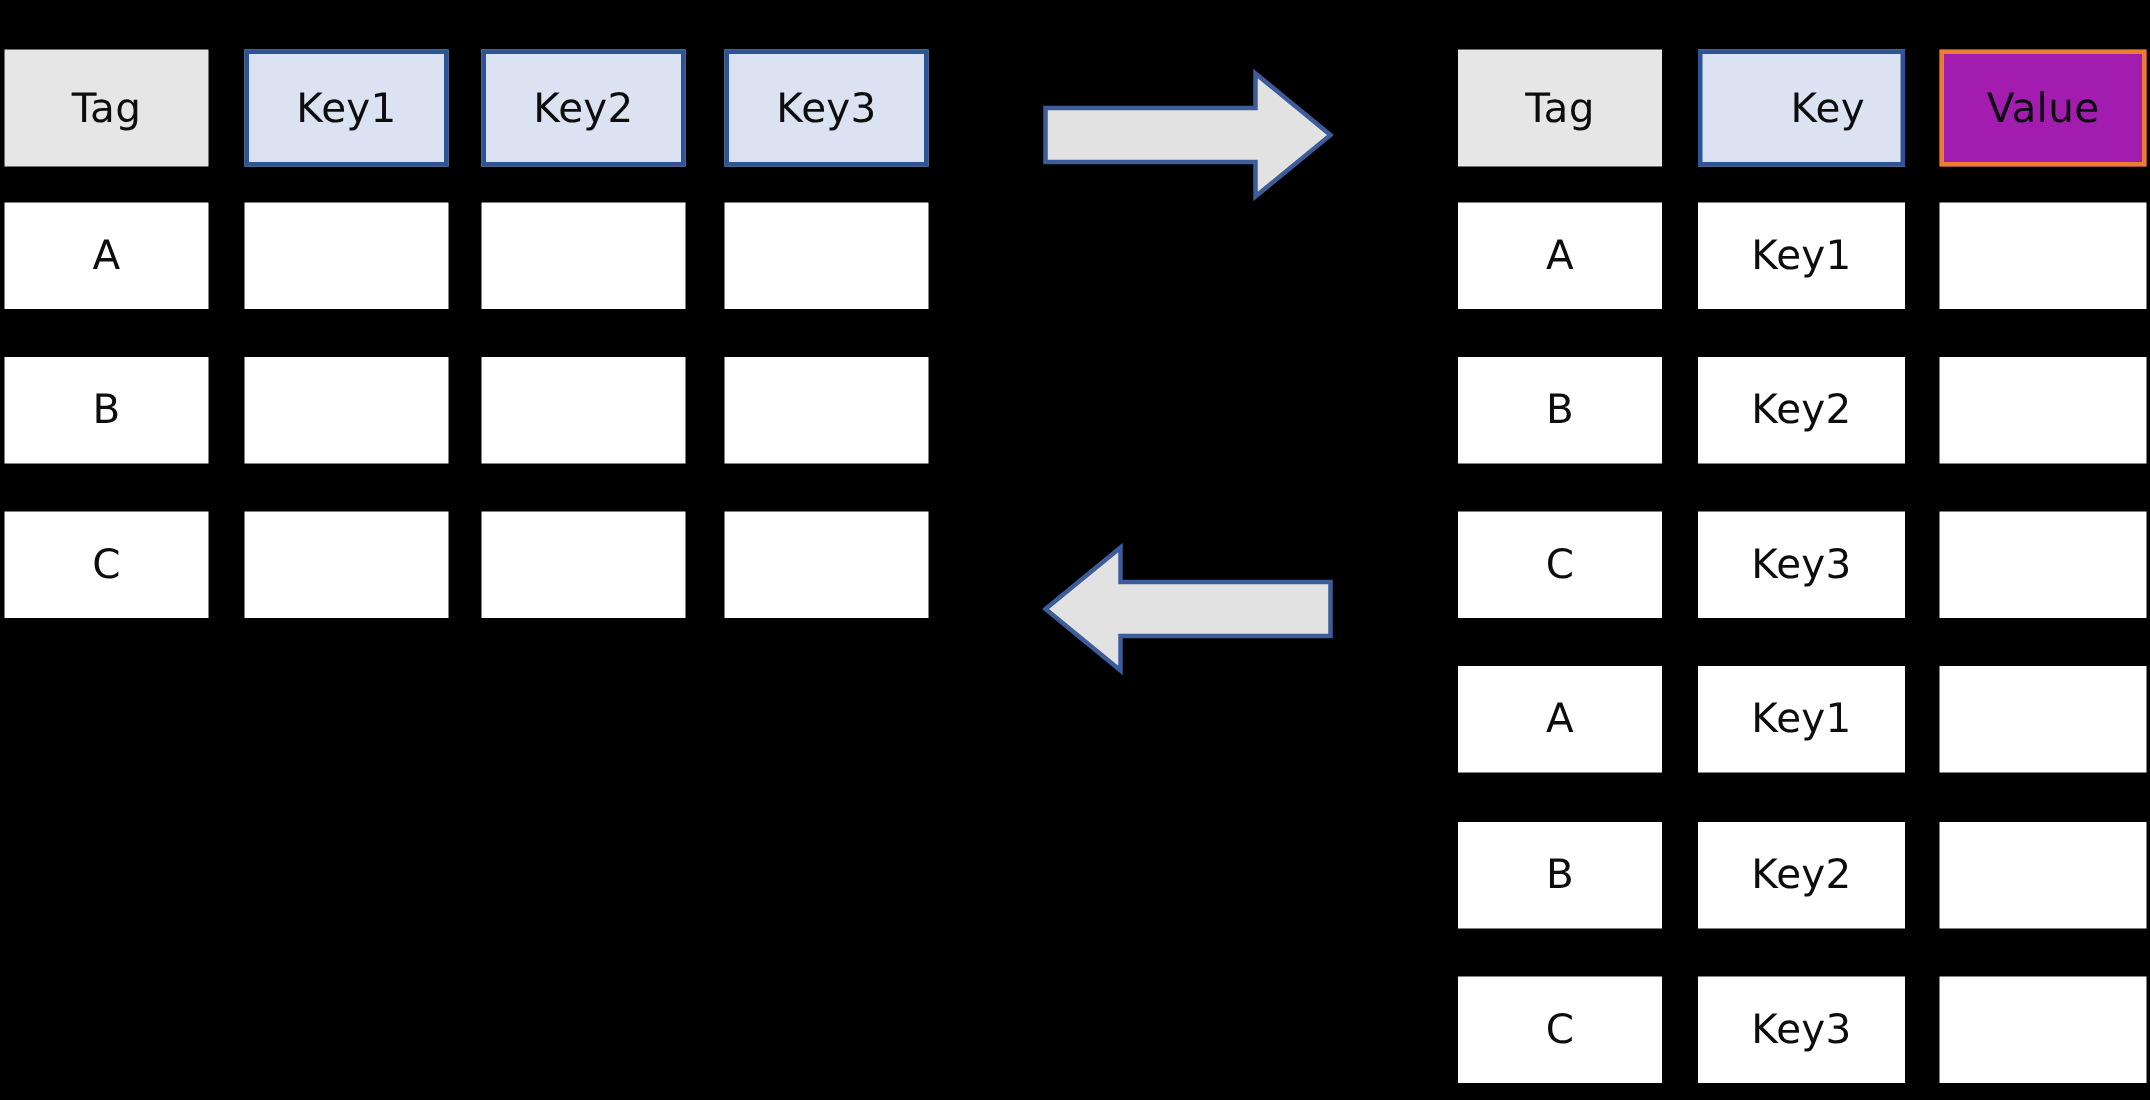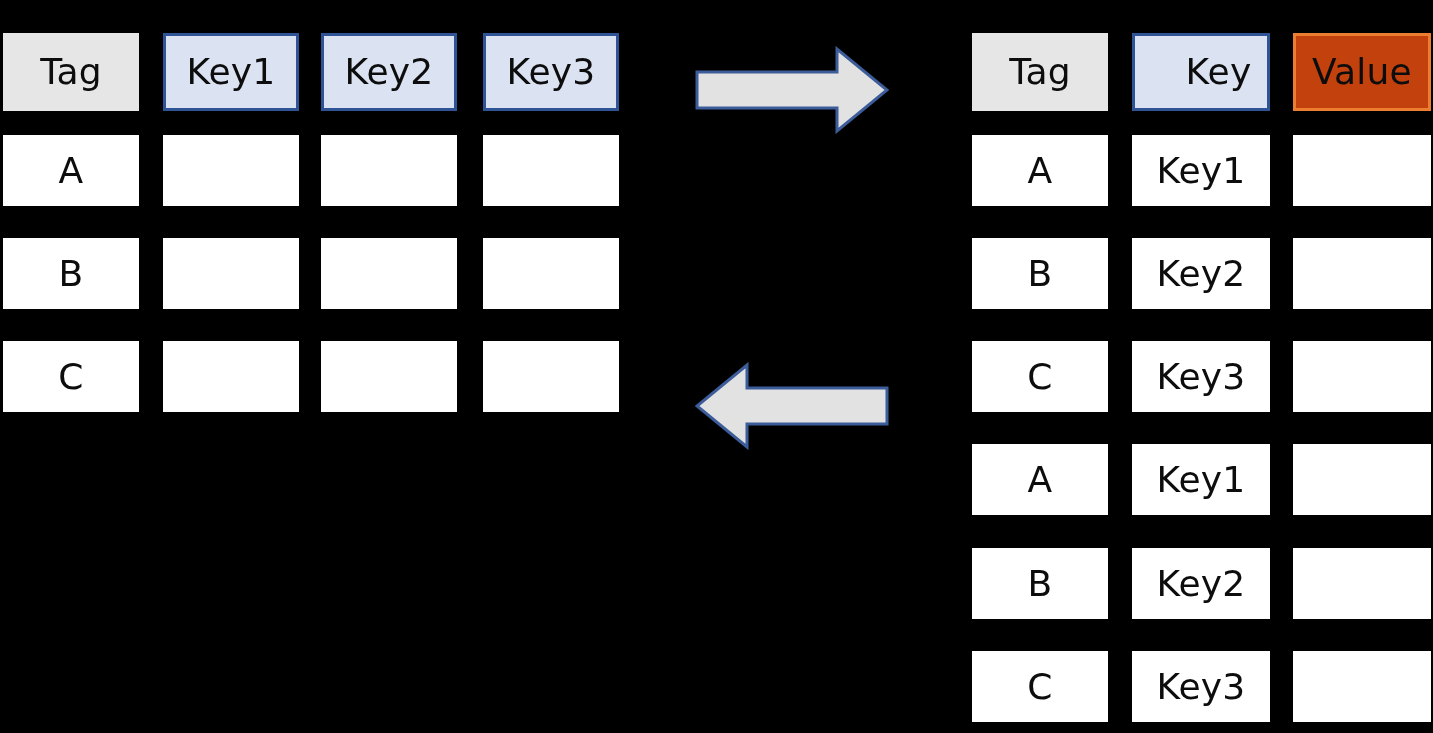--- a/index.html
+++ b/index.html
@@ -22,21 +22,21 @@
   }
 
   
   .cell {
     position: absolute;
     box-sizing: border-box;
     display: flex;
     align-items: center;
     justify-content: center;
     color: #0d0d0d;
-    font-size: 36px;
+    font-size: 27px;
     line-height: 1;
     letter-spacing: 0.2px;
     white-space: nowrap;
   }
 
   .cell.body {
     background: #ffffff;
     border: none;
   }
 
@@ -44,21 +44,21 @@
     background: #e6e6e6;
     border: none;
   }
 
   .cell.hdr-blue {
     background: #dbe3f3;
     border: 3px solid #2e5496;
   }
 
   .cell.hdr-orange {
-    background: #c2410c;
+    background: #a21caf;
     border: 3px solid #ed7d31;
   }
 
   
   .arrow {
     position: absolute;
   }
   .arrow svg { display: block; }
 </style>
 </head>

